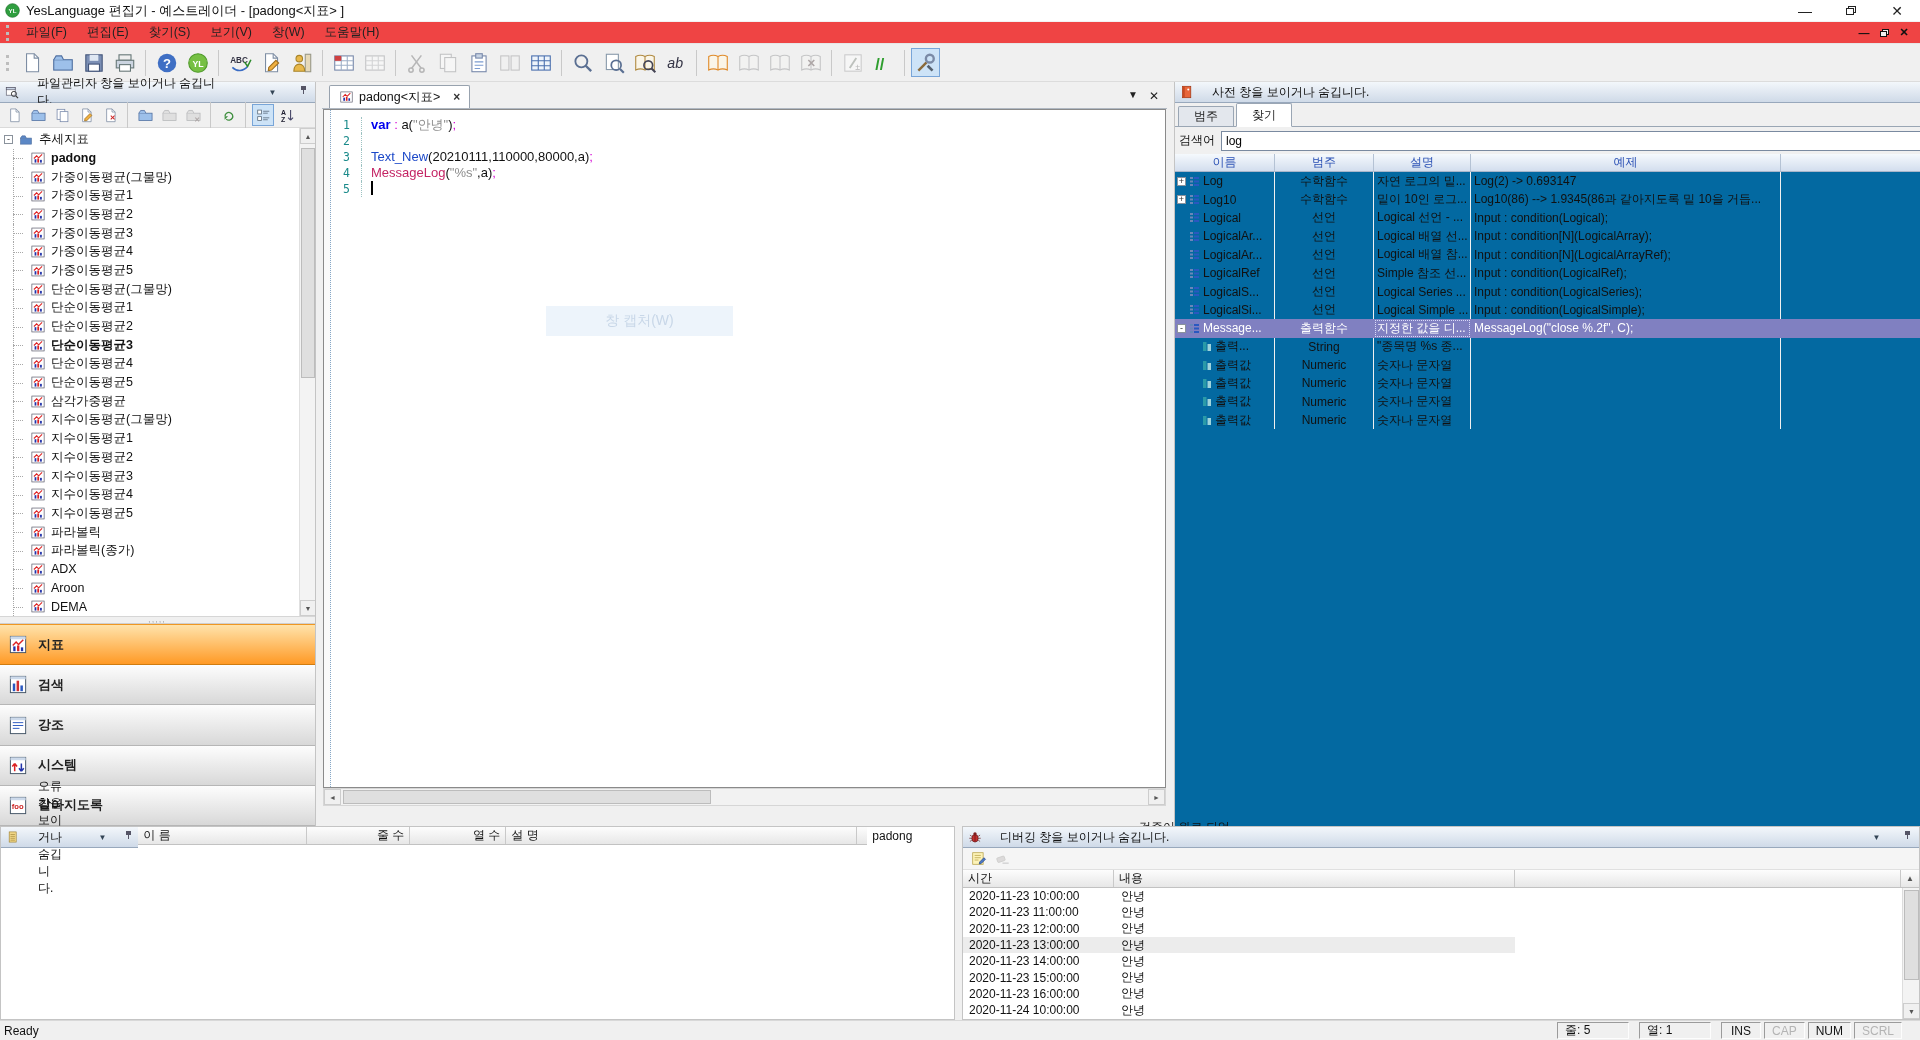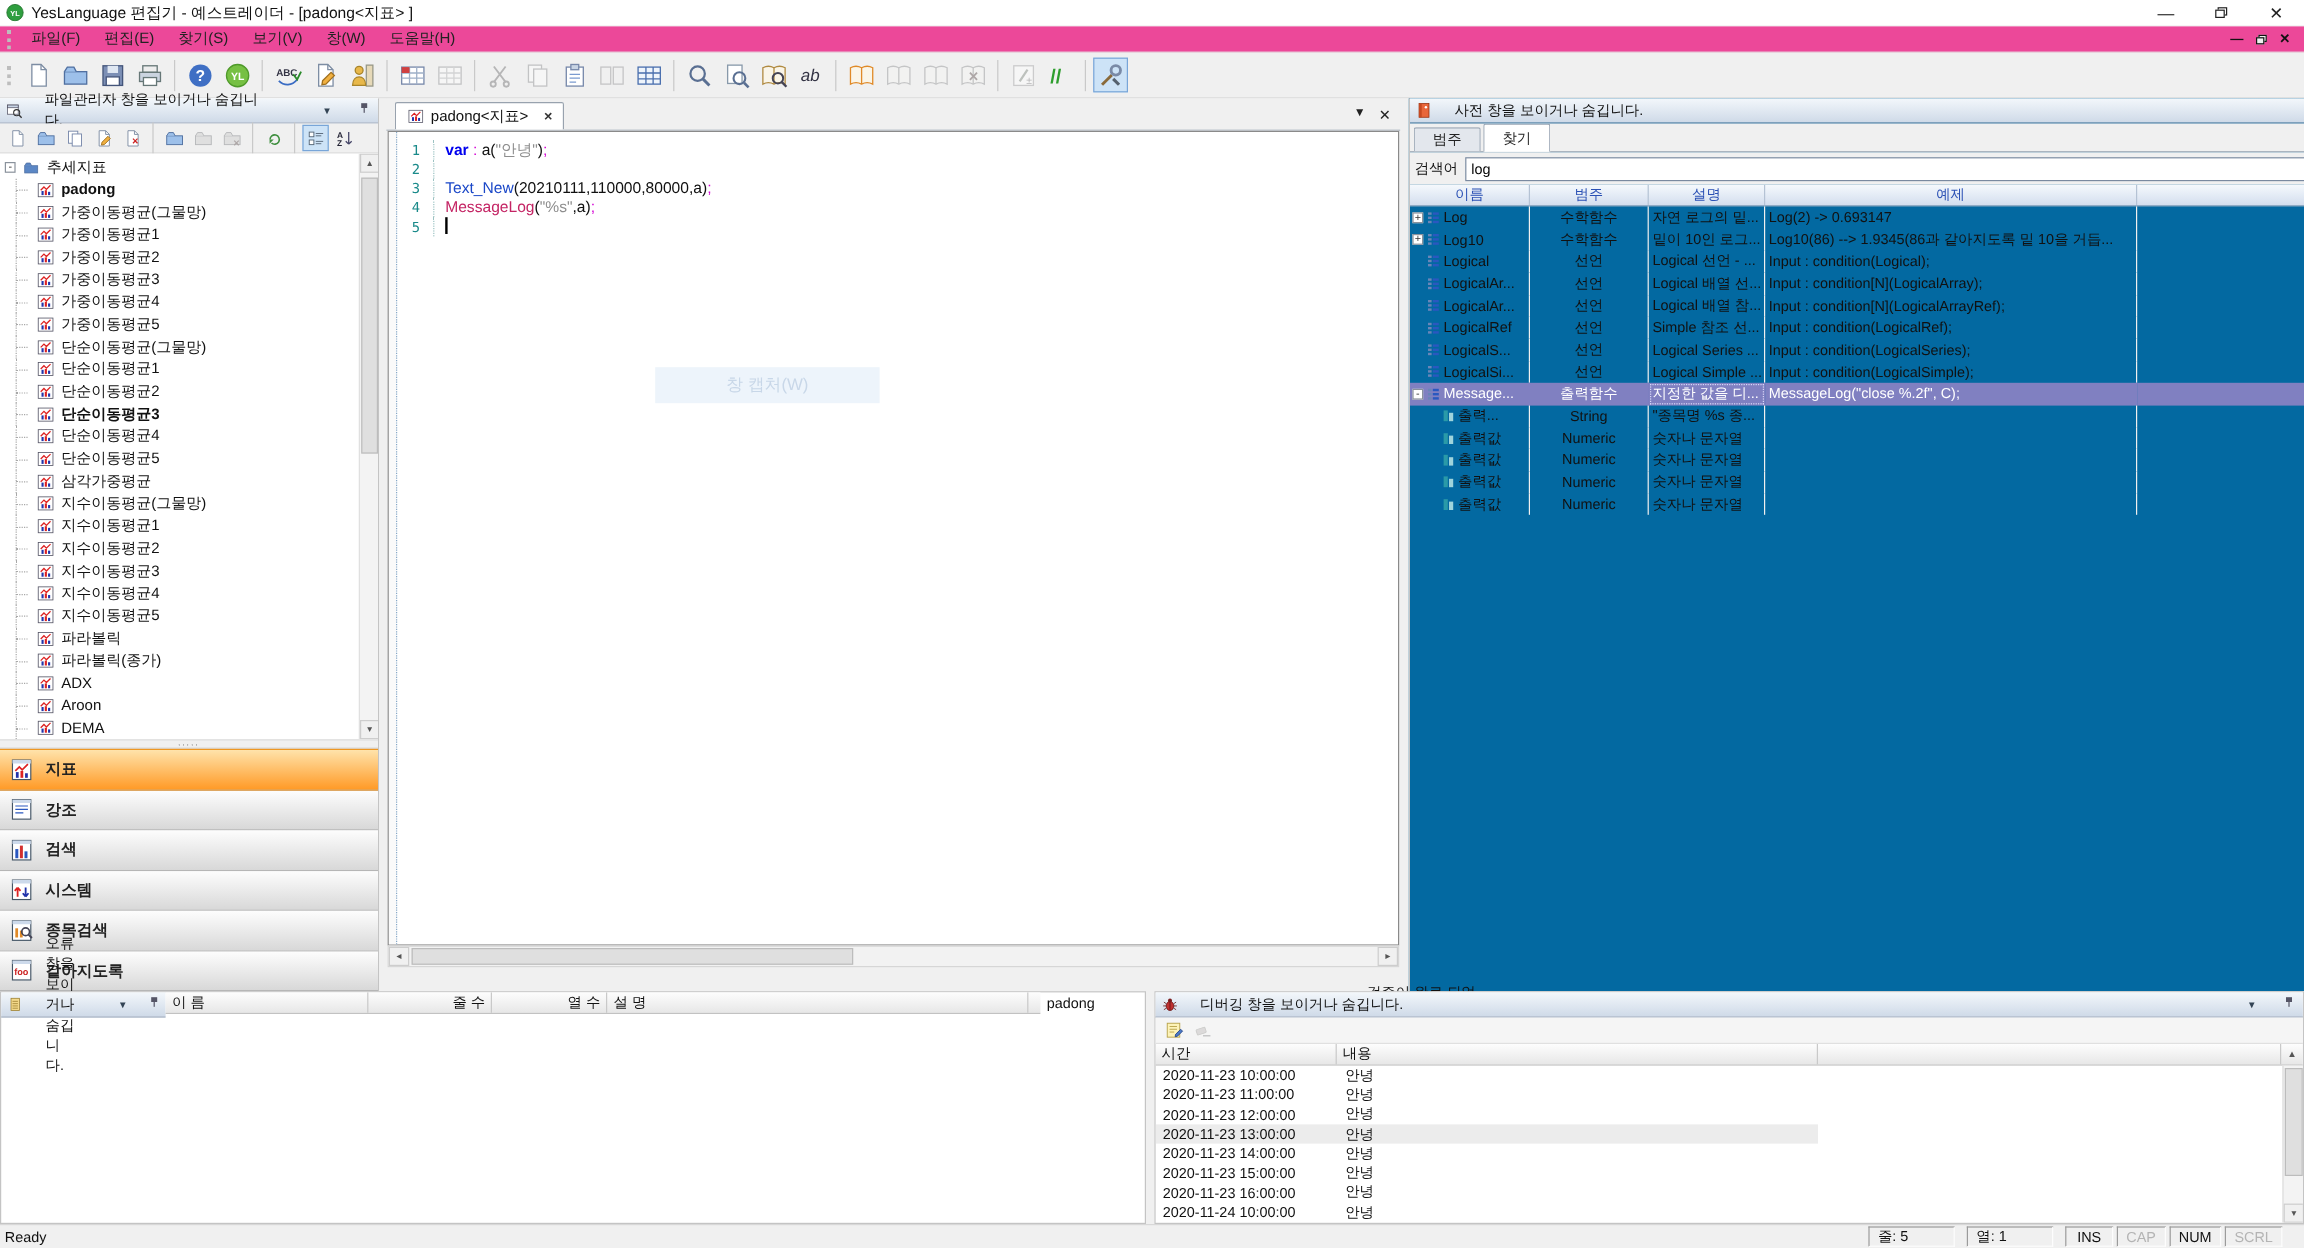--- a/index.html
+++ b/index.html
@@ -9,21 +9,21 @@
 .icon svg{width:100%;height:100%}
 
 .titlebar{position:absolute;left:0;top:0;width:1920px;height:22px;background:#fff;display:flex;align-items:center;padding-left:5px;font-size:13px;border-bottom:1px solid #f2f2f2}
 .titlebar .icon{width:15px;height:15px;margin-right:6px}
 .win-controls{margin-left:auto;display:flex;height:100%}
 .wbtn{width:46px;display:flex;align-items:center;justify-content:center;color:#222;font-size:14px}
 .restore-glyph{position:relative;width:10px;height:9px}
 .restore-glyph i{position:absolute;border:1px solid #222;width:8px;height:7px;background:#fff}
 .restore-glyph i:first-child{right:0;top:0}.restore-glyph i:last-child{left:0;bottom:0}
 
-.menubar{position:absolute;left:0;top:22px;width:1920px;height:22px;background:#ec4899;display:flex;align-items:center;padding-left:4px;border-bottom:1px solid #e6e6e6}
+.menubar{position:absolute;left:0;top:22px;width:1920px;height:22px;background:#ef4444;display:flex;align-items:center;padding-left:4px;border-bottom:1px solid #e6e6e6}
 .grip{width:4px;height:16px;border-left:3px dotted #bdbdbd;margin:0 6px 0 2px}
 .menu-item{padding:2px 10px;font-size:12.5px;color:#222}
 .mdi-controls{margin-left:auto;display:flex;gap:4px;padding-right:8px;align-items:center}
 .mdibtn{width:16px;height:14px;display:flex;align-items:center;justify-content:center;font-size:11px;color:#111;font-weight:bold}
 .mdi-restore{position:relative;width:9px;height:8px}
 .mdi-restore i{position:absolute;border:1px solid #111;width:7px;height:6px;background:#f0f0f0}
 .mdi-restore i:first-child{right:0;top:0}.mdi-restore i:last-child{left:0;bottom:0}
 
 .toolbar{position:absolute;left:0;top:44px;width:1920px;height:38px;background:#f0f0f0;display:flex;align-items:center;padding-left:4px;border-bottom:1px solid #dcdcdc}
 .tbi{width:29px;height:29px;margin:0 1px;display:flex;align-items:center;justify-content:center;border:1px solid transparent}
@@ -859,60 +859,47 @@
               <rect x="13.5" y="14" width="2.4" height="4" fill="#23a"></rect>
             </svg>
           </span>
           <span>지표</span>
         </div>
         <div class="nav-btn">
           <span class="icon">
             <svg viewBox="0 0 22 22">
               <rect x="2.5" y="2.5" width="16" height="17" fill="#fff" stroke="#456"></rect>
               <path d="M2.5 2.5h16v3h-16z" fill="#cddaeb"></path>
-              <path d="M5 8h11M5 11h11M5 14h7" stroke="#2a58c0"></path>
-            </svg>
-          </span>
-          <span>강조</span>
-        </div>
-        <div class="nav-btn">
-          <span class="icon">
-            <svg viewBox="0 0 22 22">
-              <rect x="2.5" y="2.5" width="16" height="17" fill="#fff" stroke="#456"></rect>
-              <path d="M2.5 2.5h16v3h-16z" fill="#cddaeb"></path>
               <rect x="5" y="10" width="2.6" height="8" fill="#2a58c0"></rect>
               <rect x="9" y="7" width="2.6" height="11" fill="#d23030"></rect>
               <rect x="13" y="12" width="2.6" height="6" fill="#2a58c0"></rect>
             </svg>
           </span>
           <span>검색</span>
+        </div>
+        <div class="nav-btn">
+          <span class="icon">
+            <svg viewBox="0 0 22 22">
+              <rect x="2.5" y="2.5" width="16" height="17" fill="#fff" stroke="#456"></rect>
+              <path d="M2.5 2.5h16v3h-16z" fill="#cddaeb"></path>
+              <path d="M5 8h11M5 11h11M5 14h7" stroke="#2a58c0"></path>
+            </svg>
+          </span>
+          <span>강조</span>
         </div>
         <div class="nav-btn">
           <span class="icon">
             <svg viewBox="0 0 22 22">
               <rect x="2.5" y="2.5" width="16" height="17" fill="#fff" stroke="#456"></rect>
               <path d="M2.5 2.5h16v3h-16z" fill="#cddaeb"></path>
               <path d="M7 17V9m0 0L4.5 12M7 9l2.5 3" stroke="#d22" fill="none" stroke-width="1.6"></path>
               <path d="M14 9v8m0 0l-2.5-3m2.5 3l2.5-3" stroke="#23a" fill="none" stroke-width="1.6"></path>
             </svg>
           </span>
           <span>시스템</span>
-        </div>
-        <div class="nav-btn">
-          <span class="icon">
-            <svg viewBox="0 0 22 22">
-              <rect x="2.5" y="2.5" width="16" height="17" fill="#fff" stroke="#456"></rect>
-              <path d="M2.5 2.5h16v3h-16z" fill="#cddaeb"></path>
-              <rect x="5" y="9" width="2.4" height="8" fill="#e08a28"></rect>
-              <rect x="9" y="11" width="2.4" height="6" fill="#e08a28"></rect>
-              <circle cx="14" cy="12" r="3.4" fill="none" stroke="#445" stroke-width="1.4"></circle>
-              <path d="M16.5 14.5l3 3" stroke="#445" stroke-width="1.7"></path>
-            </svg>
-          </span>
-          <span>종목검색</span>
         </div>
         <div class="nav-btn">
           <span class="icon">
             <svg viewBox="0 0 22 22">
               <rect x="2.5" y="2.5" width="16" height="17" fill="#fff" stroke="#456"></rect>
               <path d="M2.5 2.5h16v3h-16z" fill="#cddaeb"></path>
               <text x="4" y="15" font-size="8" fill="#c22" font-weight="bold">foo</text>
             </svg>
           </span>
           <span>같아지도록</span>

